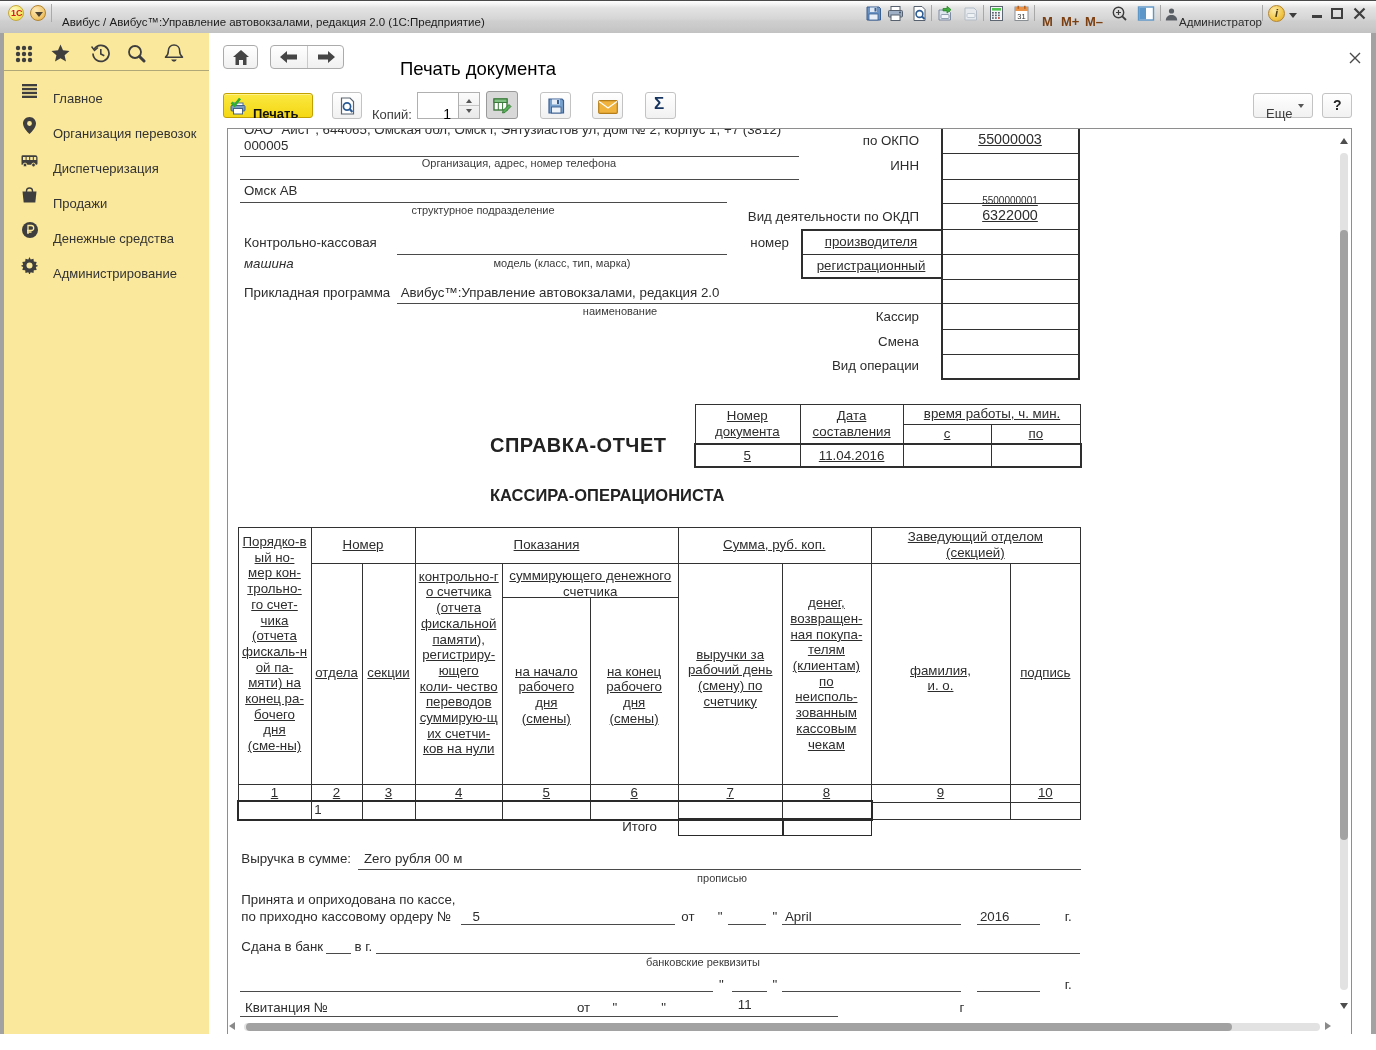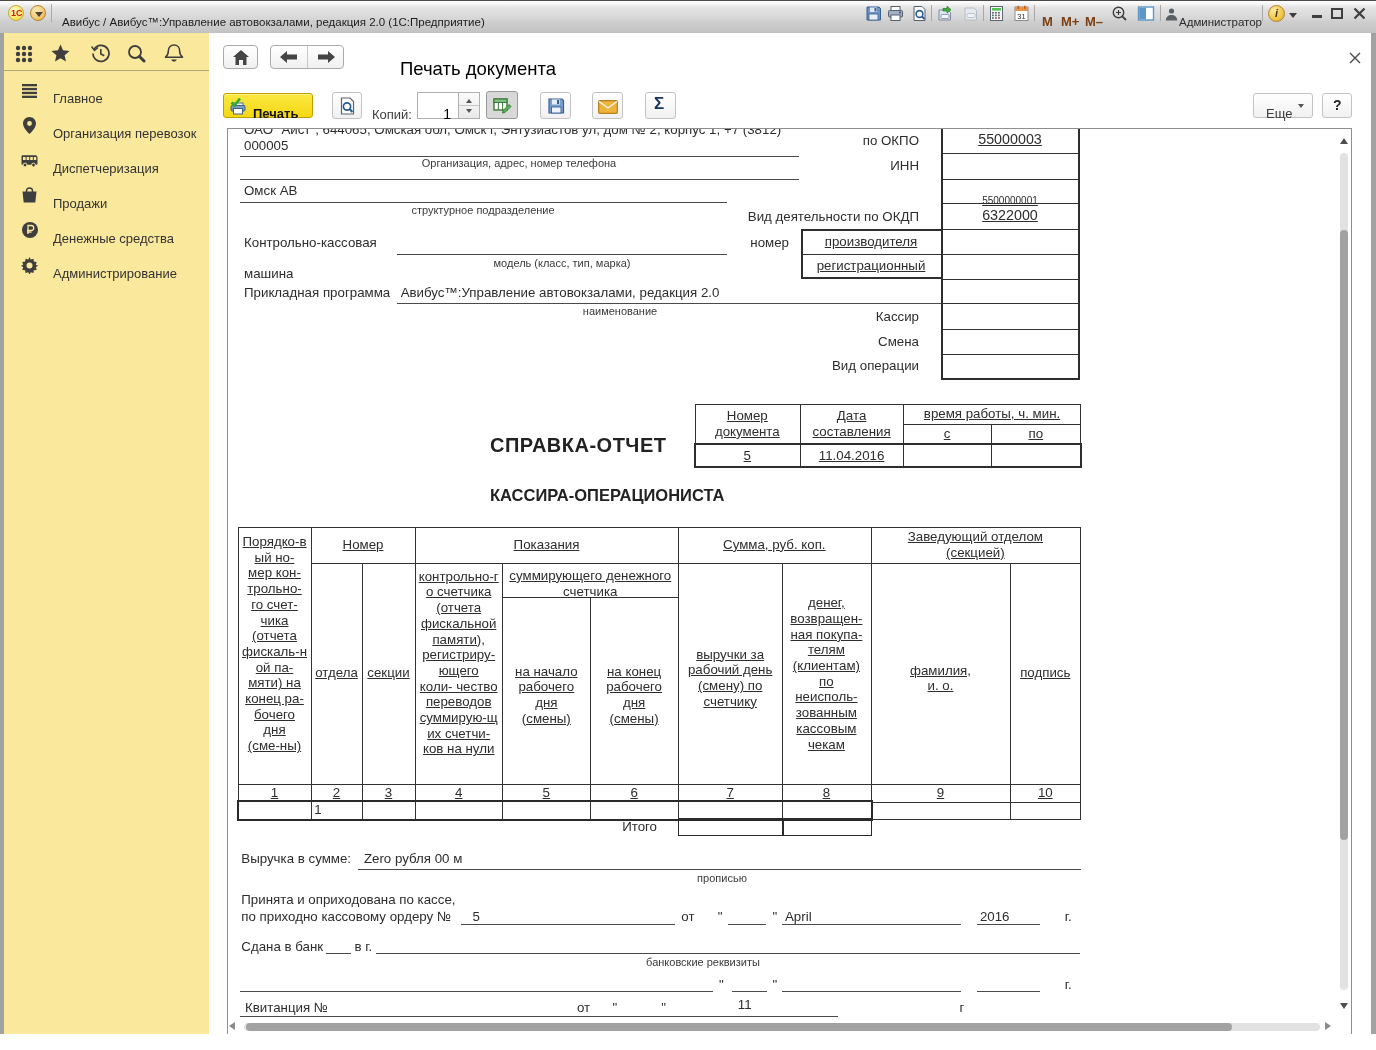--- a/index.html
+++ b/index.html
@@ -310,21 +310,21 @@
     <div class="ab" style="left:714.5px;top:100.1px;width:135.7px;height:1px;background:#323232;"></div>
     <div class="ab" style="left:714.5px;top:124.7px;width:135.7px;height:1px;background:#323232;"></div>
     <div class="ab" style="left:714.5px;top:150.4px;width:135.7px;height:1px;background:#323232;"></div>
     <div class="ab" style="left:714.5px;top:174.4px;width:135.7px;height:1px;background:#323232;"></div>
     <div class="ab" style="left:714.5px;top:199.5px;width:135.7px;height:1px;background:#323232;"></div>
     <div class="ab" style="left:714.5px;top:224.9px;width:135.7px;height:1px;background:#323232;"></div>
     <div class="ctx" style="left:782px;top:2.6px;font-size:14.3px;">55000003</div>
     <div class="ctx" style="left:782px;top:28px;font-size:10px;margin-top:36px;">5500000001</div>
     <div class="ctx" style="left:782px;top:78.7px;font-size:14.3px;">6322000</div>
     <div class="dt" style="left:16px;top:105.9px;">Контрольно-кассовая</div>
-    <div class="dt" style="left:16px;top:137px;">машина</div>
+    <div class="dt" style="left:16px;top:127px;font-style:italic;">машина</div>
     <div class="ln" style="left:169px;top:125.2px;width:330px;"></div>
     <div class="cap" style="left:334px;top:128.5px;">модель (класс, тип, марка)</div>
     <div class="rlb" style="left:561px;top:105.9px;">номер</div>
     <div class="ab" style="left:572.5px;top:100.1px;width:141px;height:50.3px;border:2px solid #2e2e2e;border-right:none;"></div>
     <div class="ab" style="left:574.5px;top:124.7px;width:138px;height:1px;background:#323232;"></div>
     <div class="ctx" style="left:643px;top:104.5px;">производителя</div>
     <div class="ctx" style="left:643px;top:129.3px;">регистрационный</div>
     <div class="dt" style="left:16px;top:155.5px;">Прикладная программа</div>
     <div class="dt" style="left:172.7px;top:155.5px;">Авибус™:Управление автовокзалами, редакция 2.0</div>
     <div class="ln" style="left:169px;top:173.9px;width:543.5px;"></div>

